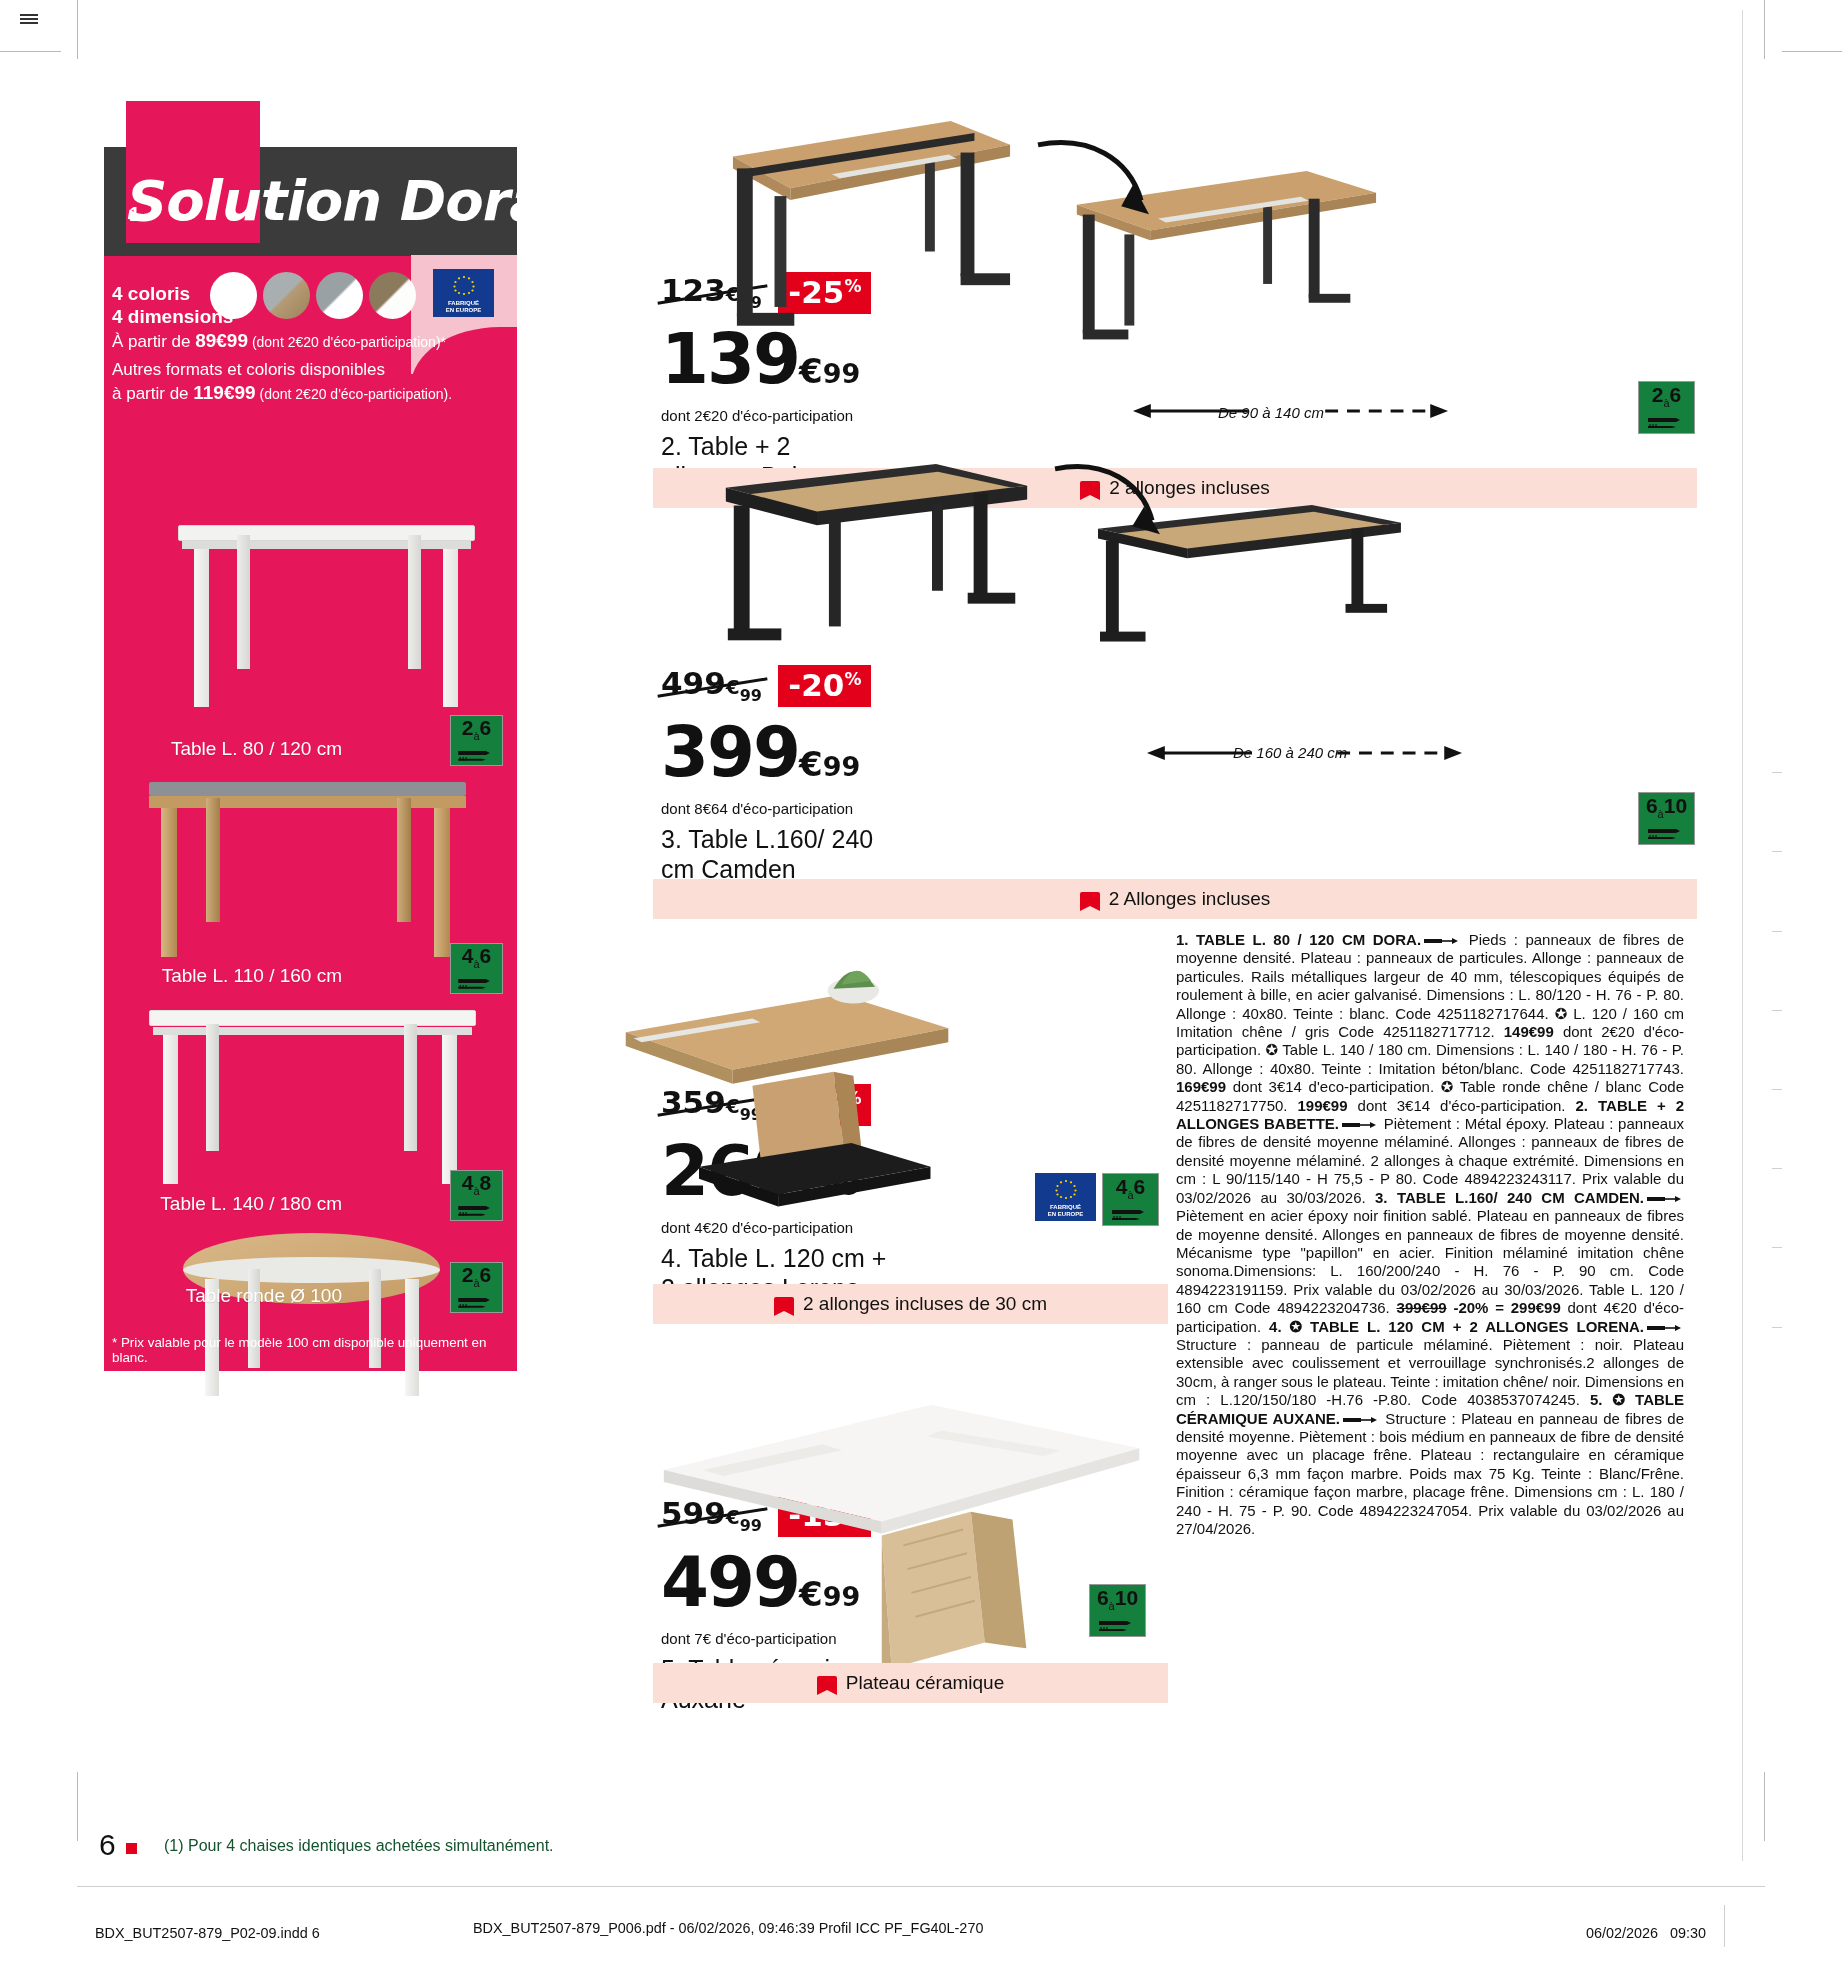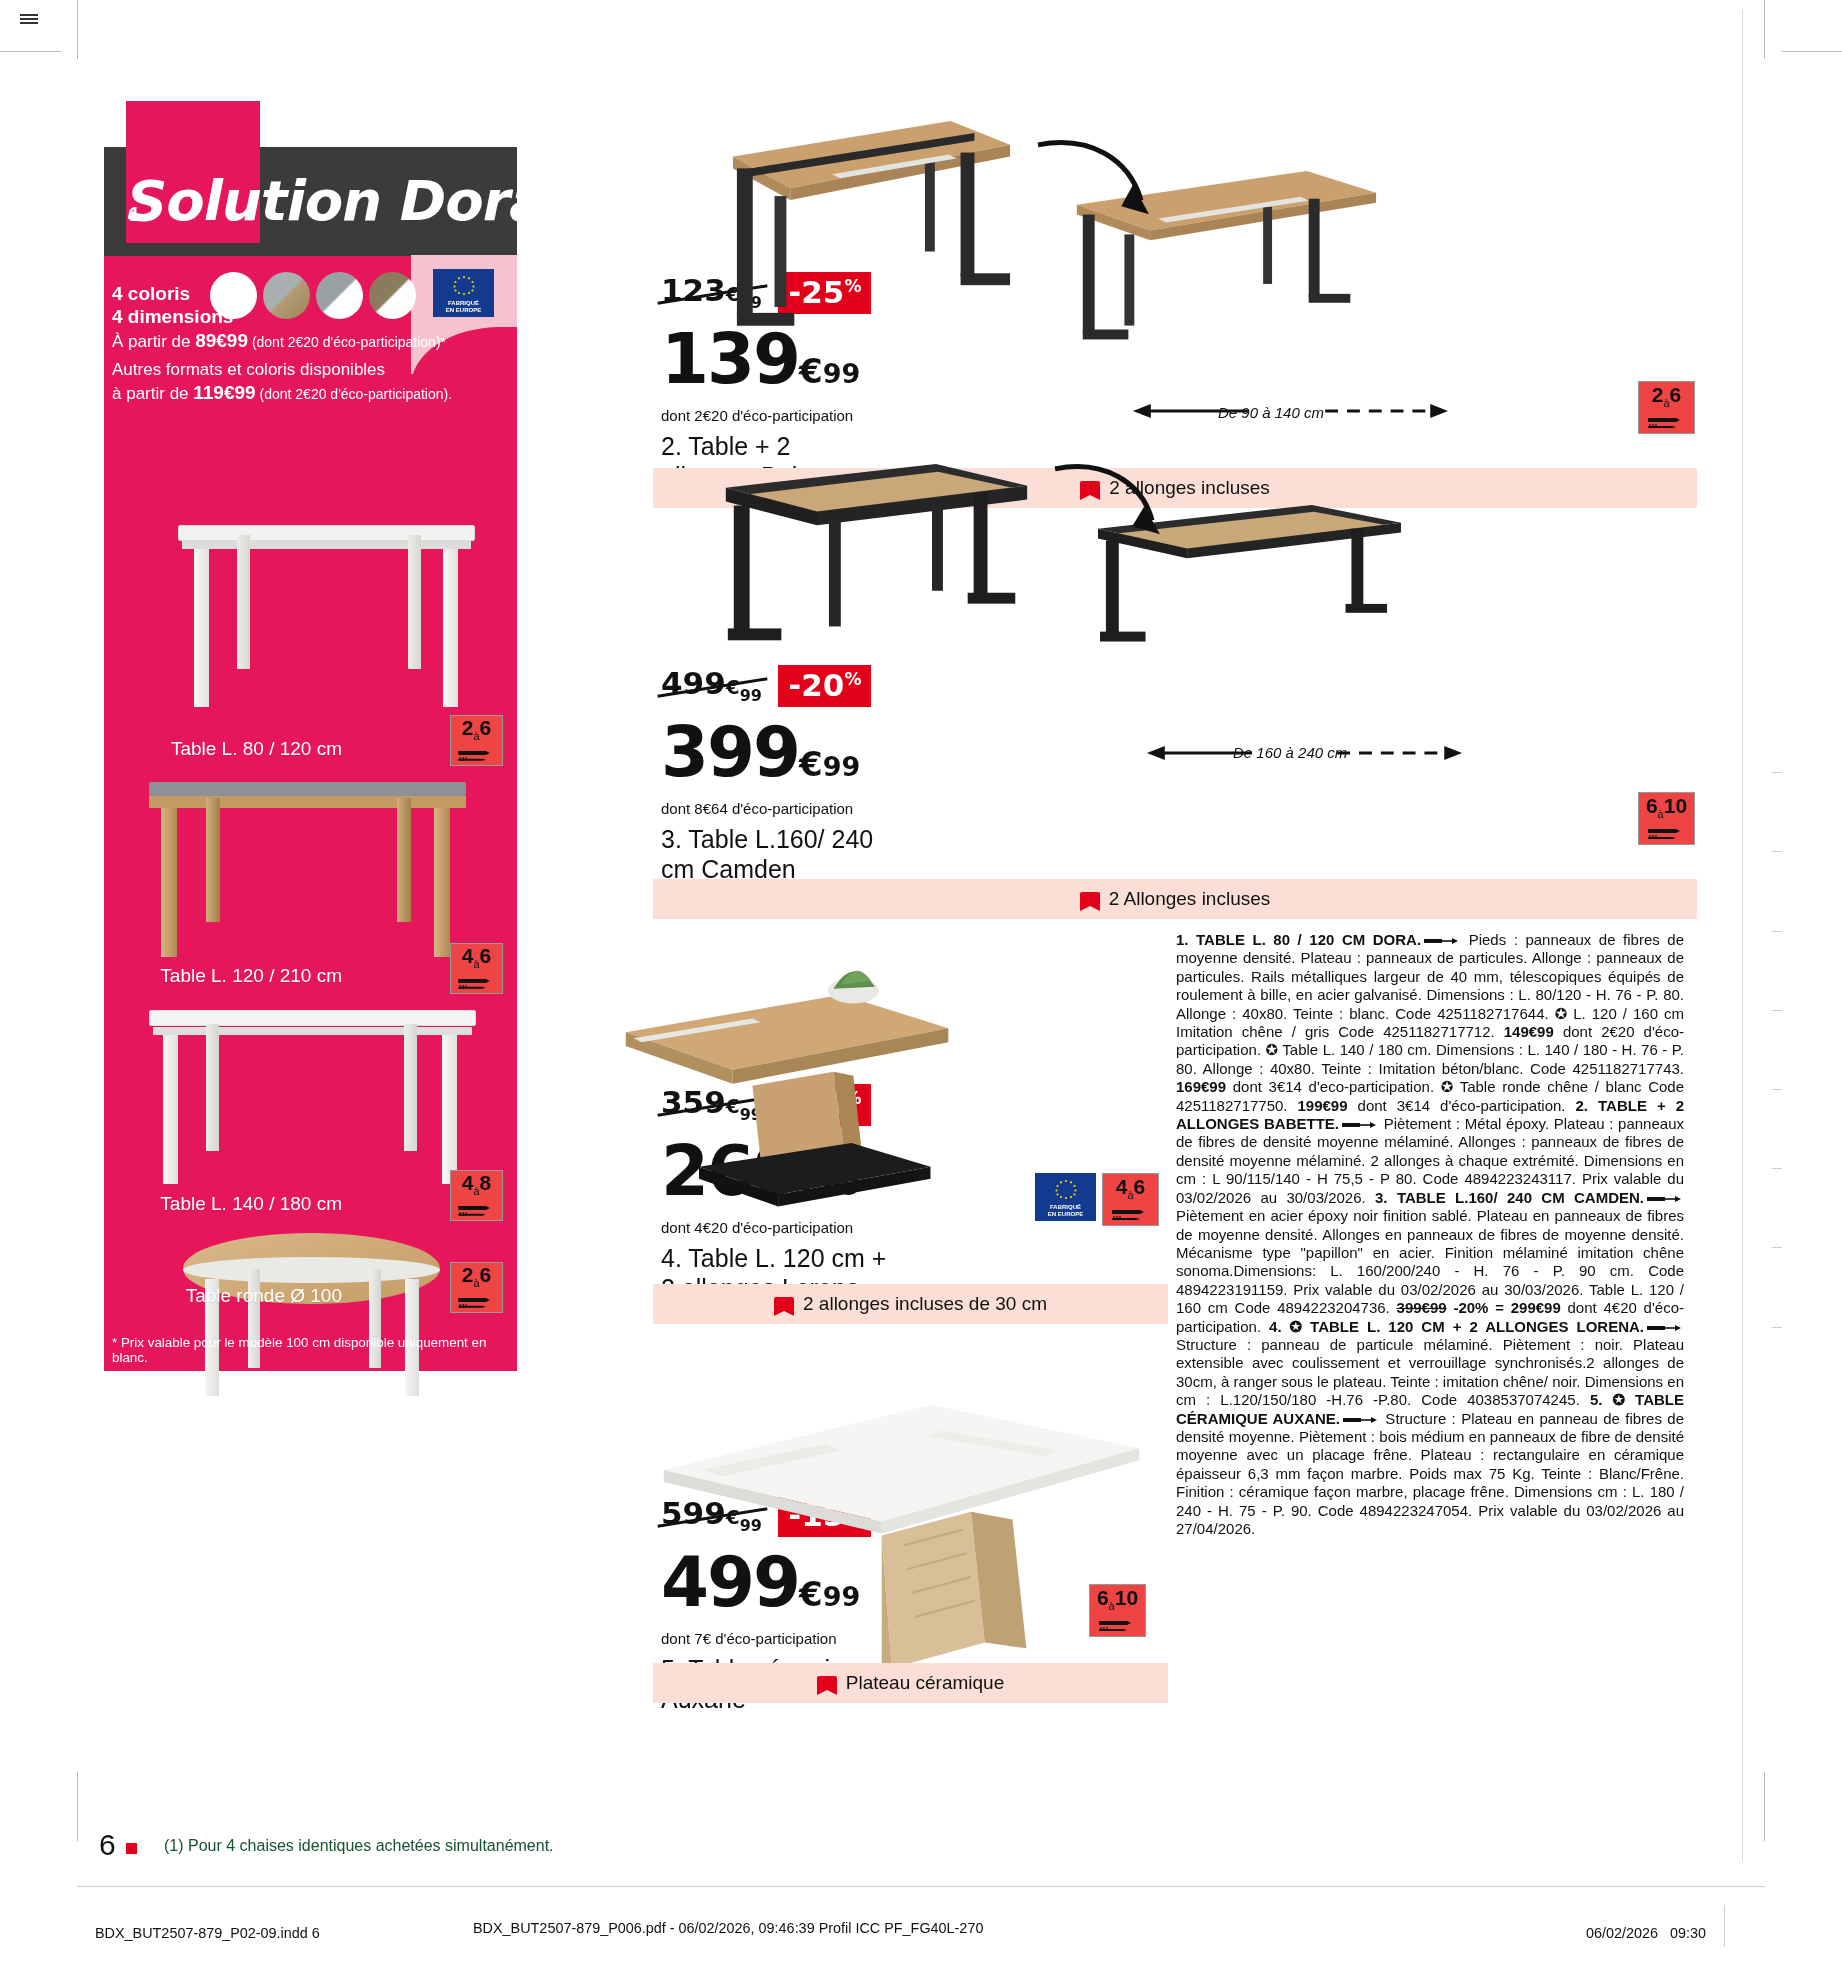--- a/index.html
+++ b/index.html
@@ -95,21 +95,21 @@
   .autres .small { font-size:14px; }
 
   
   .ptable { position:absolute; left:0; width:413px; }
   .ptable .cap {
     position:absolute; right:71px; color:#fff; font-size:19px;
     font-weight:500; white-space:nowrap; text-shadow:0 1px 1px rgba(0,0,0,.12);
   }
 
   .seat-badge {
-    position:absolute; width:53px; height:51px; background:#ef4444;
+    position:absolute; width:53px; height:51px; background:#15803d;
     border:1px solid #999; padding:2px 3px;
     display:flex; flex-direction:column; align-items:center; justify-content:center;
   }
   .seat-badge .num { font-size:21px; font-weight:bold; color:#111; line-height:20px; white-space:nowrap; }
   .seat-badge .num sub { font-size:11px; font-weight:normal; }
   .seat-badge .cutlery { width:42px; height:16px; margin-top:1px; }
 
   .footnote-star {
     position:absolute; left:112px; top:1335px; width:396px;
     color:#fff; font-size:13.4px;
@@ -285,21 +285,21 @@
 
 <div class="tbl" style="left:149px;top:782px;width:337px;height:218px">
   <div class="top" style="left:0;top:0;width:317px;height:14px;background:#8d9195;border-radius:2px;"></div>
   <div class="top" style="left:0;top:14px;width:317px;height:12px;background:#c49a63;"></div>
   <div class="leg" style="left:12px;top:26px;width:16px;height:149px;background:linear-gradient(90deg,#d8b684,#b1884f);"></div>
   <div class="leg" style="left:285px;top:26px;width:16px;height:149px;background:linear-gradient(90deg,#d8b684,#b1884f);"></div>
   <div class="leg" style="left:57px;top:16px;width:14px;height:124px;background:linear-gradient(90deg,#cfae7d,#a37e49);"></div>
   <div class="leg" style="left:248px;top:16px;width:14px;height:124px;background:linear-gradient(90deg,#cfae7d,#a37e49);"></div>
 </div>
 <div class="ptable">
-  <div class="cap" style="top:965px">Table L. 120 / 210 cm</div>
+  <div class="cap" style="top:965px">Table L. 110 / 160 cm</div>
   <div class="seat-badge" style="left:450px;top:943px">
     <div class="num"><span>4</span><sub>à</sub><span>6</span></div>
     <svg class="cutlery" viewBox="0 0 42 16">
       <path d="M2 4 L30 4 L34 6 L30 8 L2 8 Z" fill="#111"></path>
       <path d="M2 12 L26 12 L30 13 L26 14 L2 14 Z" fill="#111"></path>
       <path d="M4 10 L4 14 M7 10 L7 14 M10 10 L10 14" stroke="#111" stroke-width="1.2"></path>
     </svg>
   </div>
 </div>
 

